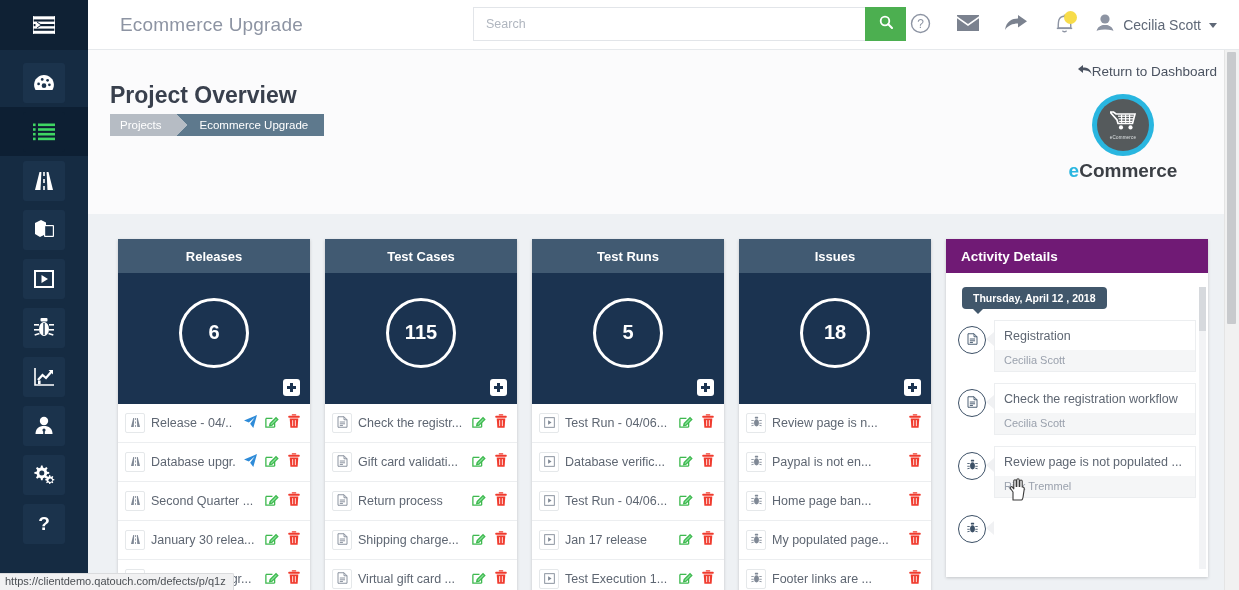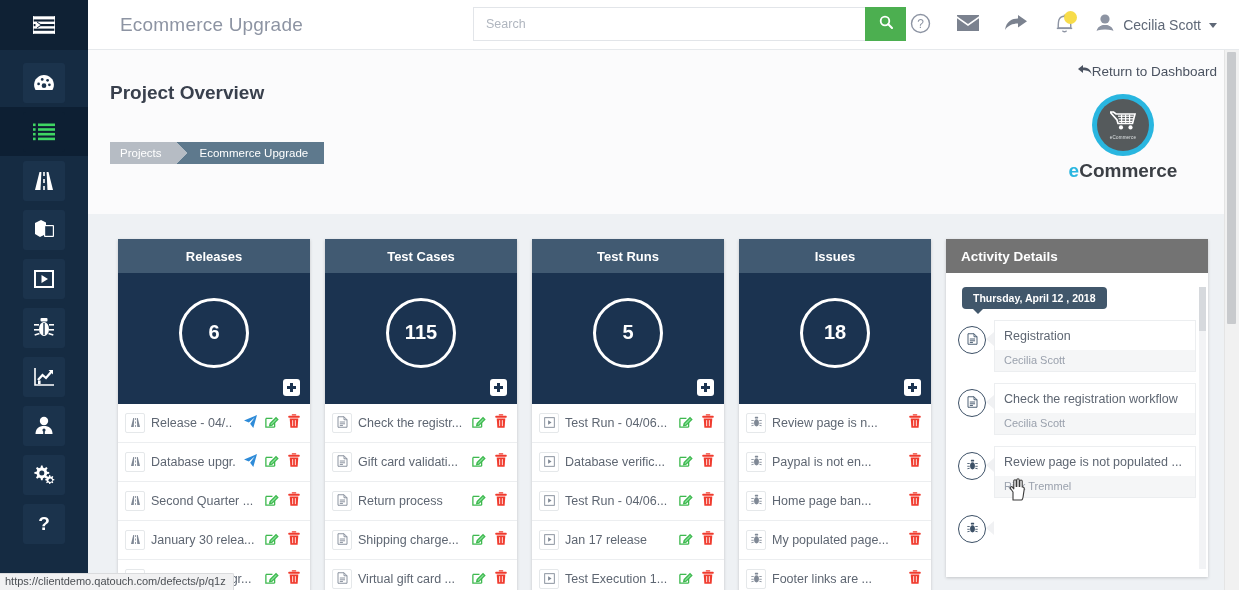--- a/index.html
+++ b/index.html
@@ -82,26 +82,26 @@
   
   .top-panel {
     position: absolute; left: 88px; top: 50px; width: 1151px; height: 164px;
     background: #fbfbfc;
   }
   .return-link {
     position: absolute; right: 22px; top: 14px; font-size: 13.5px; color: #4a5260;
     cursor: pointer; display: flex; align-items: center; gap: 0;
   }
   .proj-title {
-    position: absolute; left: 22px; top: 32px; font-size: 19px; color: #39404d; font-weight: 700;
+    position: absolute; left: 22px; top: 32px; font-size: 23px; color: #39404d; font-weight: 700;
   }
   .crumbs { position: absolute; left: 22px; top: 64px; display: flex; height: 22px; }
   .crumb {
     height: 22px; display: flex; align-items: center; font-size: 11.5px; color: #ffffff;
-    position: relative; cursor: pointer; margin-top: 28px;
+    position: relative; cursor: pointer;
   }
   .crumb-a { background: #b6bcc4; padding: 0 14px 0 10px; }
   .crumb-a:after {
     content: ""; position: absolute; right: -11px; top: 0;
     border-top: 11px solid transparent; border-bottom: 11px solid transparent;
     border-left: 11px solid #b6bcc4; z-index: 2;
   }
   .crumb-b { background: #5e798d; padding: 0 16px 0 24px; margin-left: 0; }
   .crumb-b:before {
     content: ""; position: absolute; left: 0; top: 0;
@@ -169,21 +169,21 @@
     overflow: hidden; text-overflow: clip; cursor: pointer;
   }
   .act { width: 16px; display:flex; align-items:center; justify-content:center; cursor: pointer; flex:0 0 auto;}
 
   
   .activity {
     position: absolute; left: 858px; top: 25px; width: 262px; background: #fff;
     box-shadow: 0 1px 3px rgba(0,0,0,.18); height: 338px;
   }
   .act-head {
-    height: 34px; background: #737373; color: #fff; font-size: 13.5px; font-weight: 700;
+    height: 34px; background: #701a75; color: #fff; font-size: 13.5px; font-weight: 700;
     display: flex; align-items: center; padding-left: 15px;
   }
   .act-scroll {
     position: relative; height: 304px; overflow: hidden; padding: 14px 12px 0 12px;
   }
   .date-pill {
     display: inline-block; background: #41576b; color: #fff; font-size: 10.5px;
     font-weight: 700; padding: 5px 11px; border-radius: 4px; position: relative;
     margin-left: 4px;
   }

